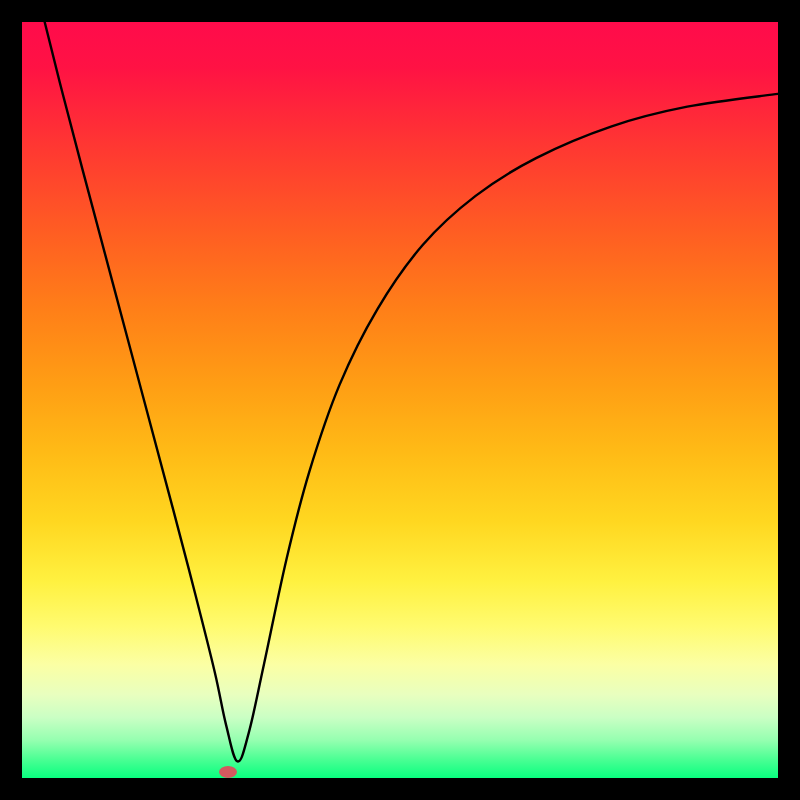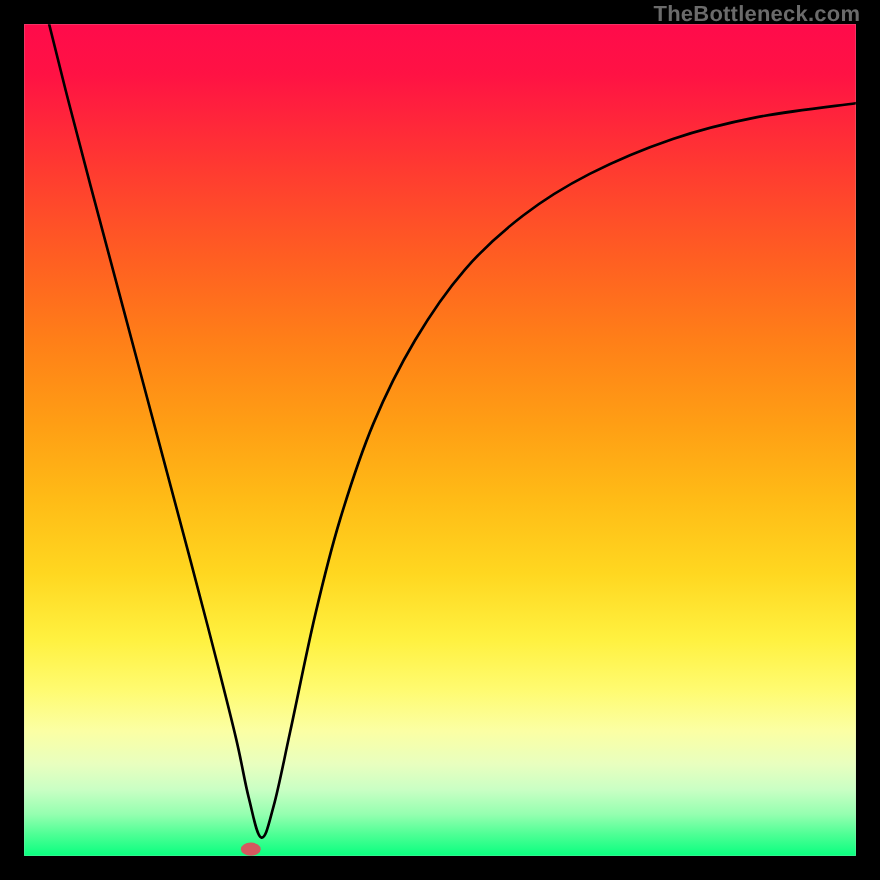--- a/index.html
+++ b/index.html
@@ -61,21 +61,20 @@
     height: 12px;
     border-radius: 50%;
     background: #d4595f;
     transform: translate(-50%, -50%);
   }
 </style>
 </head>
 <body>
 
 <div class="outer">
-  <div class="watermark">TheBottleneck.com</div>
 
   <div class="plot-frame">
     <div class="gradient"></div>
     <svg class="curve" viewBox="0 0 756 756" preserveAspectRatio="none">
       <path id="curve-path" fill="none" stroke="#000" stroke-width="2.4" stroke-linejoin="round" stroke-linecap="round" d="M 22.68,0 C 25.401600000000002,10.886400000000004 30.996000000000002,33.94440000000003 37.800000000000004,60.48000000000002 C 44.604000000000006,87.0156 50.95440000000001,111.35879999999997 60.480000000000004,147.41999999999996 C 70.0056,183.48119999999994 79.8336,219.99599999999998 90.72,260.82 C 101.6064,301.644 110.0736,333.39599999999996 120.96000000000001,374.21999999999997 C 131.84640000000002,415.044 141.67440000000002,451.5588 151.20000000000002,487.62 C 160.72560000000001,523.6812 166.3956,545.3027999999999 173.88,574.56 C 181.3644,603.8172 187.3368,627.0264 192.78,650.16 C 198.2232,673.2936 200.0376,687.02256 204.12,703.08 C 208.2024,719.1374400000001 211.37759999999997,738.0072 215.45999999999998,739.368 C 219.5424,740.7288000000001 222.03719999999998,728.05824 226.79999999999998,710.64 C 231.56279999999998,693.22176 235.116,673.8984 241.92000000000002,642.6 C 248.72400000000002,611.3016 256.43519999999995,571.4603999999999 264.59999999999997,536.76 C 272.7648,502.0596 277.75440000000003,481.1184 287.28000000000003,449.82 C 296.8056,418.5216 305.27279999999996,392.1372 317.52,362.88 C 329.7672,333.6228 340.3512,312.45480000000003 355.32,287.28000000000003 C 370.2888,262.1052 382.9896,243.432 400.68,223.01999999999998 C 418.3704,202.60799999999998 433.188,189.52919999999997 453.59999999999997,173.88 C 474.01199999999994,158.23080000000002 489.5856,148.59936000000005 514.08,136.08000000000004 C 538.5744000000001,123.56064000000003 562.464,113.58143999999997 589.6800000000001,104.32799999999997 C 616.8960000000001,95.07455999999998 635.3424,90.52344000000004 665.28,84.67200000000003 C 695.2176,78.82056000000001 739.6704,74.13335999999995 756,71.81999999999994"></path>
     </svg>
     <div class="marker" id="marker" style="left: 205.632px; top: 749.952px; background: rgb(212, 89, 95);"></div>
   </div>
 </div>
 

